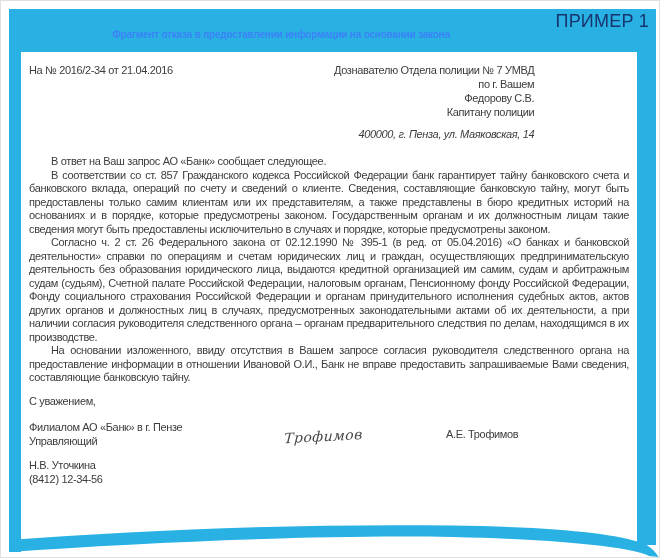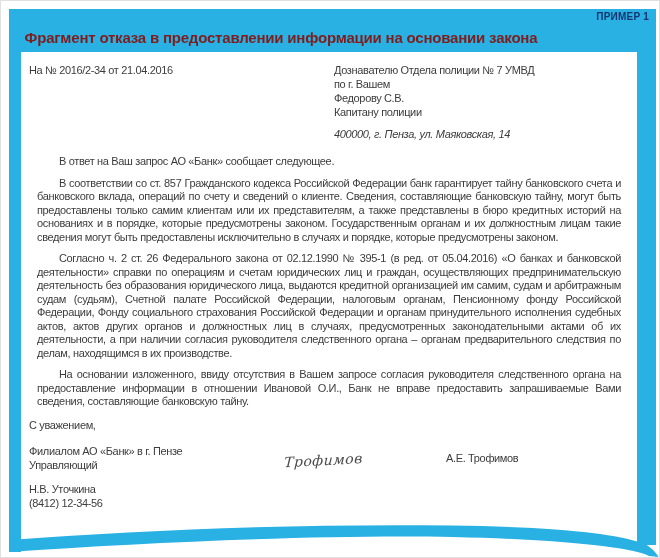--- a/index.html
+++ b/index.html
@@ -10,41 +10,41 @@
     background:#ffffff;
     font-family:"Liberation Sans", sans-serif;
     overflow:hidden;
   }
   svg.frame { position:absolute; left:0; top:0; z-index:0; }
 
   
   .badge {
     position:absolute; top:10px; left:8px; width:640px;
     text-align:right; z-index:2;
-    color:#16356e; font-size:10px; font-weight:bold; letter-spacing:0.2px;
+    color:#16356e; font-size:18px; font-weight:normal; letter-spacing:0.2px;
   }
   .doc-title {
     position:absolute; top:28px; left:8px; width:544px;
     text-align:center; z-index:2;
-    color:#7f1d1d; font-size:15px; font-weight:bold; letter-spacing:-0.2px;
+    color:#3b82f6; font-size:10px; font-weight:bold; letter-spacing:-0.2px;
   }
 
   
   .content {
     position:absolute; left:28px; top:58px; width:600px; z-index:2;
     color:#3c3c3c; font-size:11px; line-height:13.5px; letter-spacing:-0.35px;
   }
   .ref-row { display:flex; margin-top:4px; }
   .ref-block { width:305px; line-height:14px; }
-  .addressee { line-height:14px; }
+  .addressee { line-height:14px;text-align:right; }
   .addressee .address { margin-top:8px;font-style:italic; }
 
   .body-paragraphs { margin-top:14px; }
   .body-paragraphs p {
-    margin:8px; text-align:justify; text-indent:22px;
+    margin:0; text-align:justify; text-indent:22px;
   }
 
   .closing { margin-top:10px; }
 
   .sig-row { display:flex; margin-top:12px; align-items:flex-start; }
   .sig-left { width:255px; line-height:14px; }
   .sig-script {
     width:162px;
     font-family:"DejaVu Serif", serif;
     font-style:italic; font-size:14px; color:#4a4a4a;

